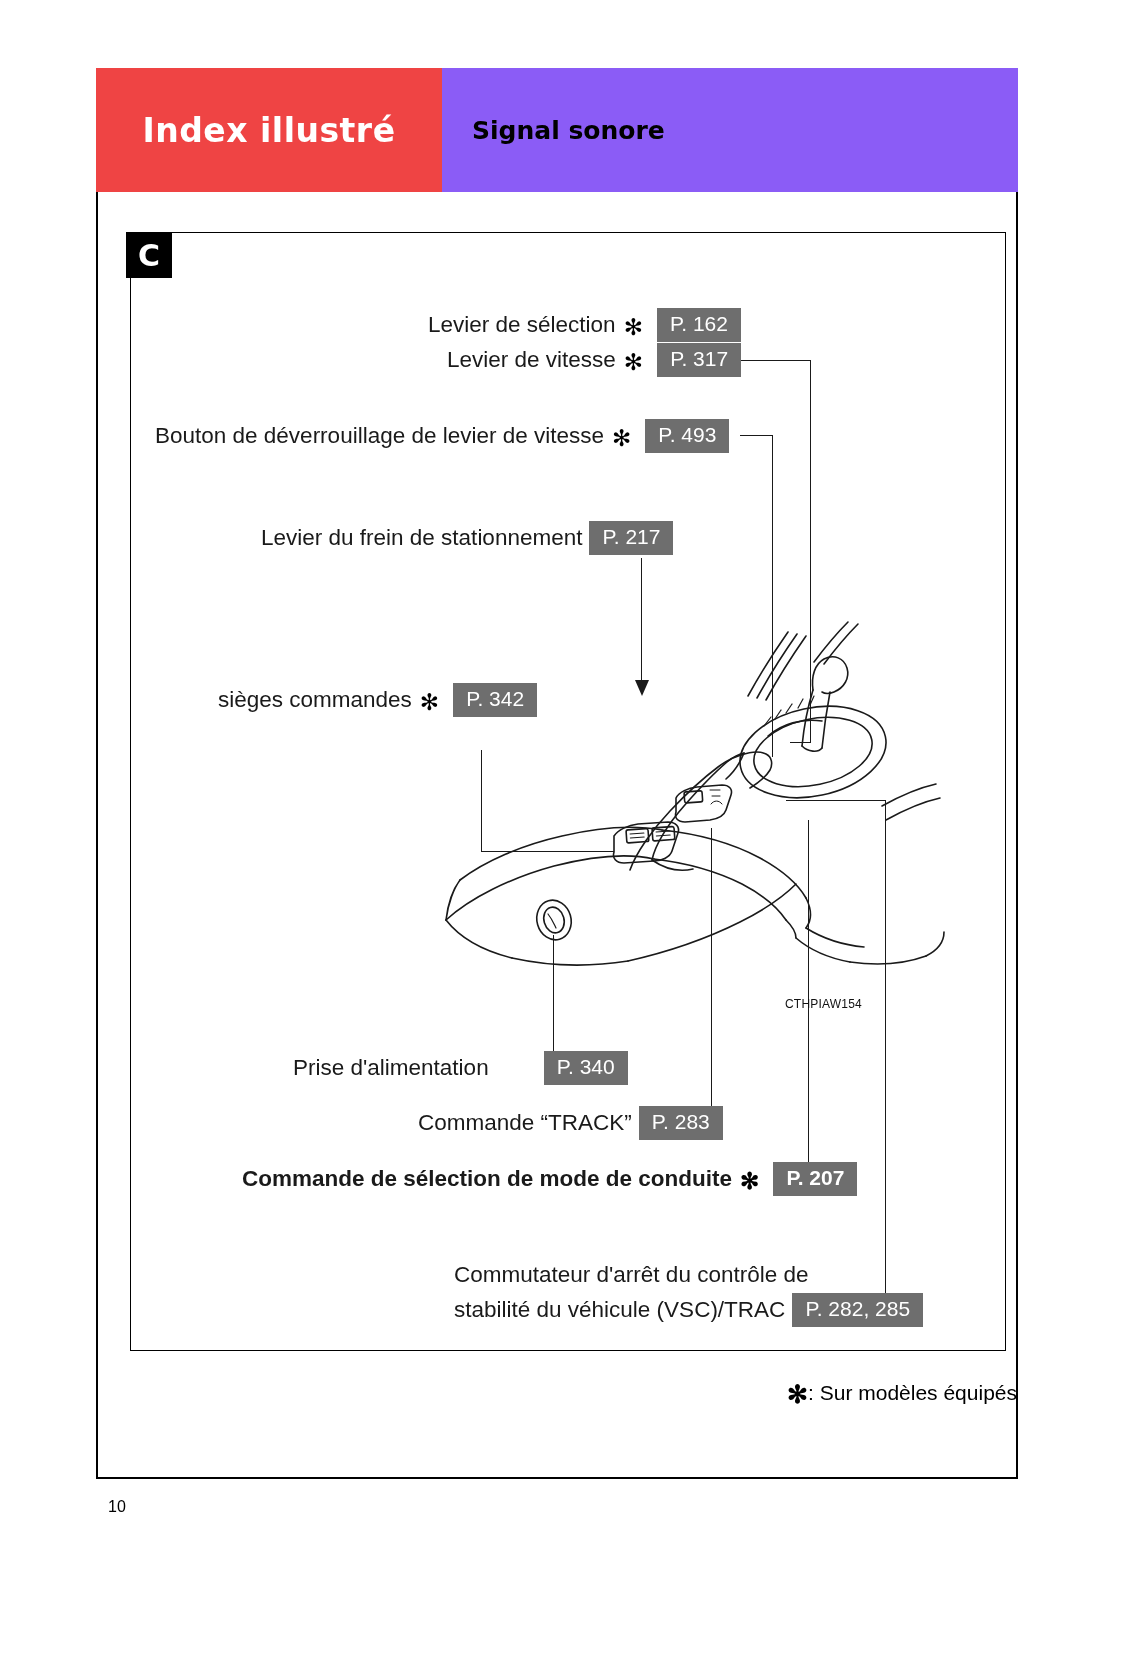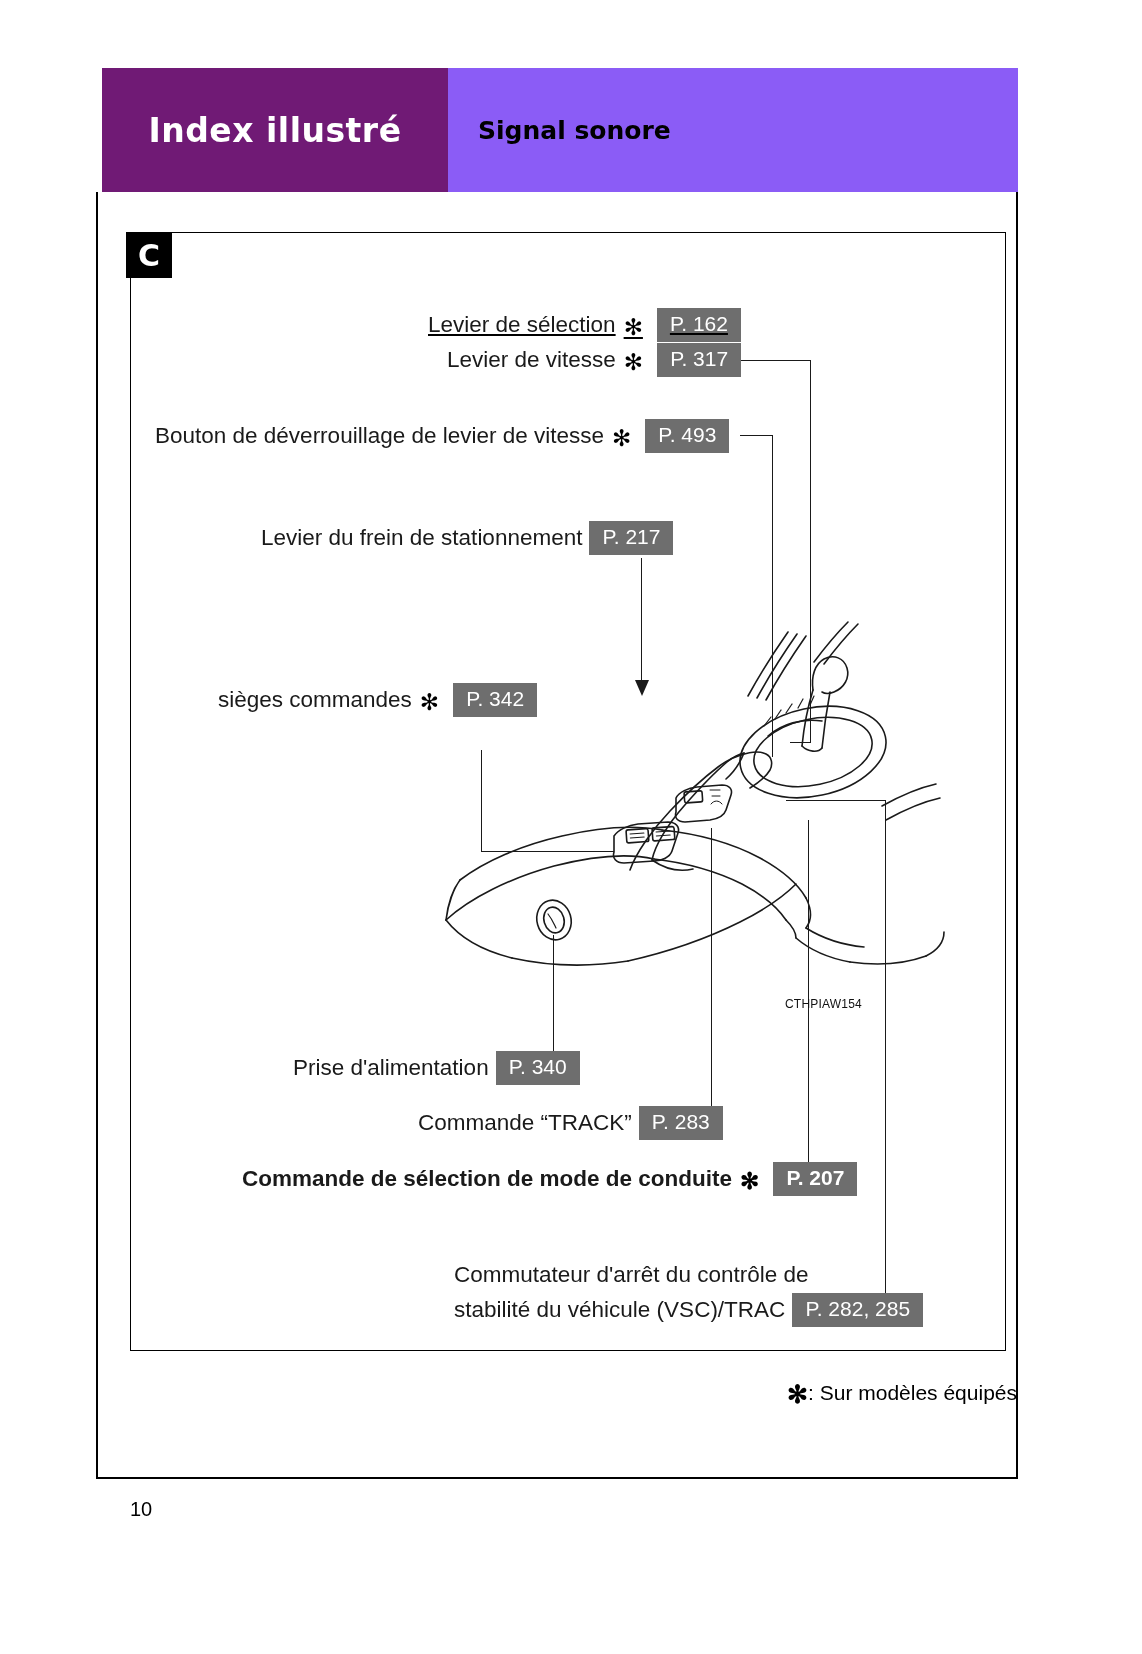--- a/index.html
+++ b/index.html
@@ -29,26 +29,25 @@
     position: absolute;
     left: 96px;
     top: 68px;
     width: 922px;
     height: 124px;
     display: flex;
     align-items: stretch;
   }
   .header-chapter {
     width: 346px;
-    background: #701a75;
+    background: #ef4444;
     display: flex;
     align-items: center;
     justify-content: center;
     box-sizing: border-box;
-    margin-left: 6px;
   }
   .header-chapter-label {
     color: #ffffff;
     font-size: 33px;
     font-weight: bold;
     letter-spacing: 0.5px;
     font-family: "DejaVu Sans", sans-serif;
   }
   .header-section {
     flex: 1;
@@ -184,23 +183,23 @@
   .footnote .fstar {
     font-size: 25px;
     font-weight: bold;
     position: relative;
     top: 2px;
   }
 
   
   .page-number {
     position: absolute;
-    left: 130px;
+    left: 108px;
     top: 1498px;
-    font-size: 20px;
+    font-size: 16px;
     color: #000;
   }
 
   
   .arrow {
     position: absolute;
     width: 0; height: 0;
   }
 </style>
 </head>
@@ -315,21 +314,21 @@
       <path d="M496 336 C508 330 514 322 514 312"></path>
       <path d="M376 308 C392 318 412 325 434 327"></path>
 
       <path d="M452 186 C470 176 488 168 506 164"></path>
       <path d="M456 200 C474 190 492 182 510 178"></path>
     </svg>
   </div>
 
   <div class="diagram-code">CTHPIAW154</div>
 
-  <div class="callout" style="left:428px; top:308px;text-decoration:underline;">
+  <div class="callout" style="left:428px; top:308px;">
     <span class="txt">Levier de sélection</span>
     <span class="star">✻</span>
     <span class="pref">P. 162</span>
   </div>
 
   <div class="callout" style="left:447px; top:343px;">
     <span class="txt">Levier de vitesse</span>
     <span class="star">✻</span>
     <span class="pref">P. 317</span>
   </div>
@@ -346,21 +345,21 @@
   </div>
 
   <div class="callout two-line" style="left:218px; top:682px;">
     <div class="line r2">
       <span class="txt">sièges commandes</span>
       <span class="star">✻</span>
       <span class="pref">P. 342</span>
     </div>
   </div>
 
-  <div class="callout" style="left:293px; top:1051px;">
+  <div class="callout" style="left:293px; top:1051px;gap:48px;">
     <span class="txt">Prise d'alimentation</span>
     <span class="pref">P. 340</span>
   </div>
 
   <div class="callout" style="left:418px; top:1106px;">
     <span class="txt">Commande “TRACK”</span>
     <span class="pref">P. 283</span>
   </div>
 
   <div class="callout" style="left:242px; top:1162px;font-weight:bold;">

